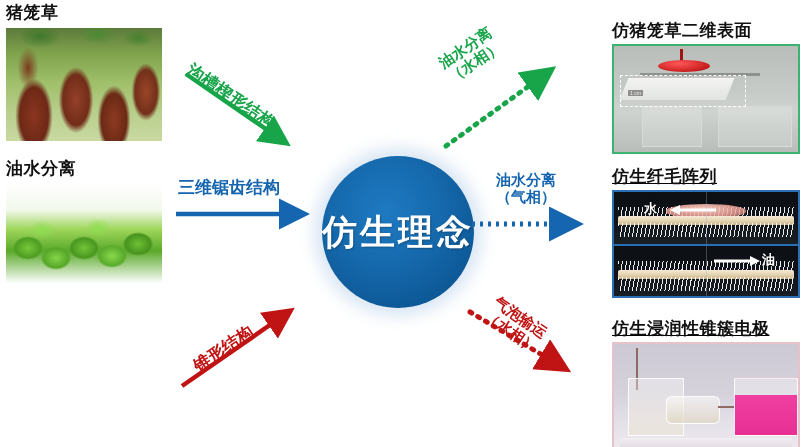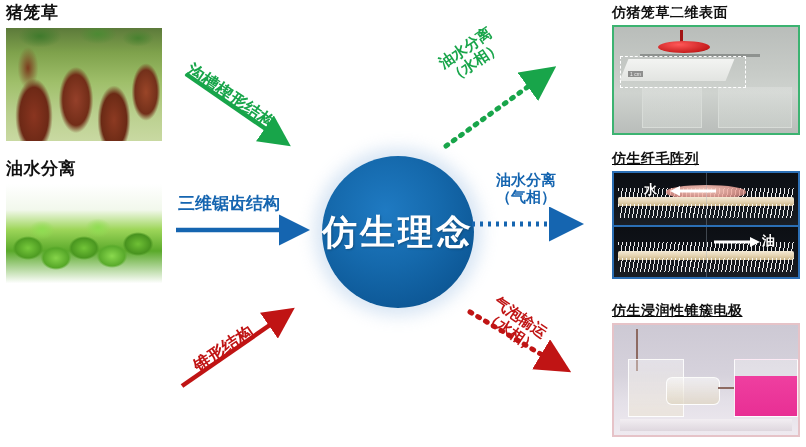--- a/index.html
+++ b/index.html
@@ -73,21 +73,21 @@
       radial-gradient(ellipse 50px 34px at 78px 80px, #ffd98a 0%, #e8a93c 38%, rgba(170,110,30,0) 72%),
       radial-gradient(ellipse 70px 22px at 78px 104px, #8e7c2a 0%, rgba(80,70,26,0) 78%),
       radial-gradient(ellipse 14px 10px at 40px 66px, #ffeebb 0%, rgba(255,238,187,0) 75%),
       radial-gradient(ellipse 12px 9px at 112px 62px, #ffe6a8 0%, rgba(255,230,168,0) 75%),
       radial-gradient(ellipse 50px 40px at 78px 62px, #6b4b86 0%, rgba(60,40,80,0) 72%),
       radial-gradient(ellipse 90px 30px at 78px 118px, #4b6b2a 0%, rgba(40,60,24,0) 80%),
       #080608;
   }
 
   
-  .right-title { font-size: 14px; line-height: 20px; }
+  .right-title { font-size: 17px; line-height: 20px; margin-top: 19px; }
 
   
   #photo-surface2d {
     background:
       linear-gradient(180deg, #b9bdba 0%, #c6cac6 40%, #cfd3cf 62%, #b9bdba 100%);
   }
   .s2d-drop {
     position: absolute; left: 44px; top: 14px;
     width: 52px; height: 12px; border-radius: 50%;
     background: radial-gradient(ellipse at 40% 30%, #ff5858 0%, #c71d1d 70%, #8d0f0f 100%);
@@ -247,21 +247,21 @@
       <defs>
         <marker id="mk-green-solid" markerWidth="7" markerHeight="7" refX="3" refY="3.5" orient="auto" markerUnits="strokeWidth">
           <path d="M0,0 L7,3.5 L0,7 z" fill="#18a54a"></path>
         </marker>
       </defs>
       <line x1="8" y1="16" x2="98" y2="78" stroke="#18a54a" stroke-width="4.5" marker-end="url(#mk-green-solid)"></line>
     </svg>
     <div class="arrow-label lbl-green" style="left:16px; top:2px; font-size:17px; transform:rotate(34deg); transform-origin:left top;">沟槽楔形结构</div>
   </div>
 
-  <div class="arrow-wrap" style="left:174px; top:194px; width:140px; height:58px;">
+  <div class="arrow-wrap" style="left:174px; top:178px; width:140px; height:58px;">
     <div class="arrow-label lbl-blue" style="left:4px; top:0px; font-size:17px;">三维锯齿结构</div>
     <svg width="140" height="26" viewBox="0 0 140 26" style="position:absolute; left:0; top:24px;" aria-hidden="true">
       <defs>
         <marker id="mk-blue-solid" markerWidth="7" markerHeight="7" refX="3" refY="3.5" orient="auto" markerUnits="strokeWidth">
           <path d="M0,0 L7,3.5 L0,7 z" fill="#1565b0"></path>
         </marker>
       </defs>
       <line x1="2" y1="12" x2="118" y2="12" stroke="#1565b0" stroke-width="4.5" marker-end="url(#mk-blue-solid)"></line>
     </svg>
   </div>

